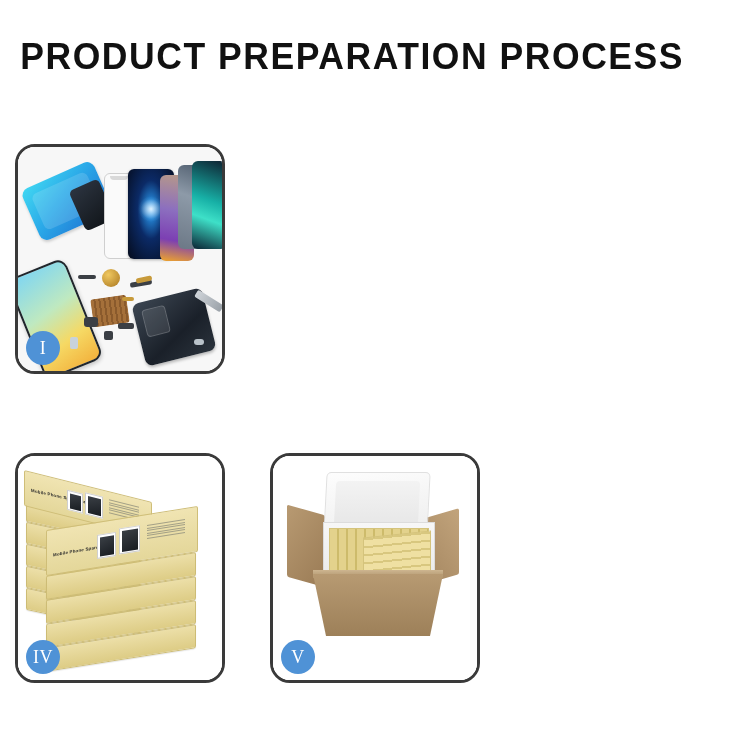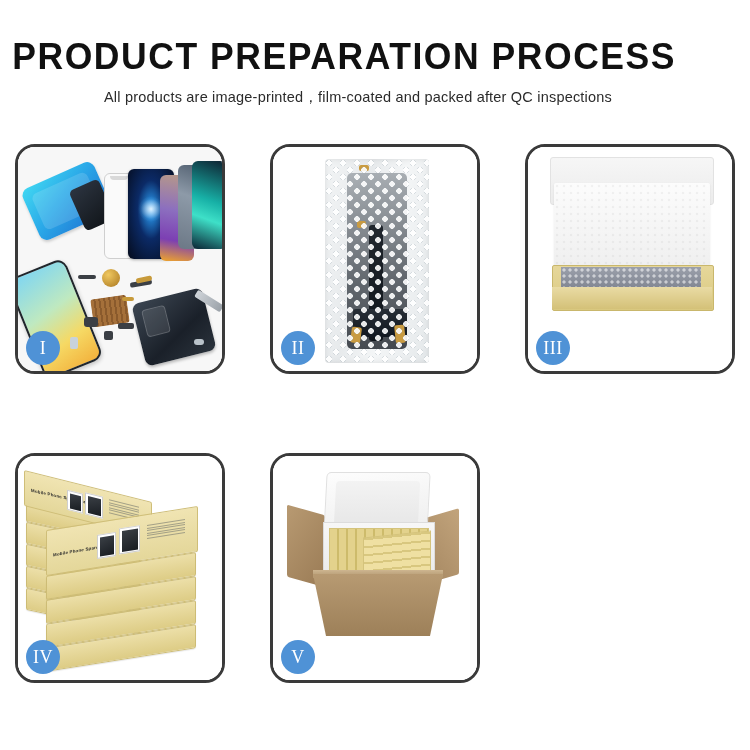--- a/index.html
+++ b/index.html
@@ -4,21 +4,21 @@
 <style>
   html,body{margin:0;padding:0;}
   body{
     width:750px;height:750px;background:#ffffff;
     font-family:"Liberation Sans","DejaVu Sans",sans-serif;
     overflow:hidden;position:relative;
   }
   .page{width:750px;height:750px;position:relative;background:#fff;}
 
   
-  .header{position:absolute;left:0;top:36px;width:612px;text-align:right;}
+  .header{position:absolute;left:8px;top:36px;width:612px;text-align:left;}
   .title{
     font-size:37px;line-height:42px;font-weight:700;color:#111;
     letter-spacing:1.6px;font-family:"Liberation Sans","DejaVu Sans",sans-serif;
     transform:scaleX(0.96);transform-origin:center;
     white-space:nowrap;
   }
   .subtitle{
     margin-top:10px;font-size:14.5px;line-height:18px;color:#2b2b2b;
     letter-spacing:0.2px;white-space:nowrap;font-weight:400;
   }
@@ -279,21 +279,20 @@
     background:rgba(126,104,75,.55);transform:skewY(26deg);
   }
 </style>
 </head>
 <body>
 
 <div class="page">
 
   <div class="header">
     <div class="title">PRODUCT PREPARATION PROCESS</div>
-    <div class="subtitle">All products are image-printed，film-coated and packed after QC inspections</div>
   </div>
 
   <div class="grid">
 
     <div class="card c1">
       <div class="inner">
         <div class="p1">
           <div class="ph ph-blue"></div>
           <div class="ph ph-dark"></div>
           <div class="ph ph-glass"></div>
@@ -313,50 +312,21 @@
           <div class="chip" style="left:52px;top:190px;width:8px;height:12px;border-radius:2px;background:#c8d2da;"></div>
           <div class="gold" style="left:118px;top:130px;width:16px;height:5px;transform:rotate(-12deg);"></div>
           <div class="gold" style="left:104px;top:150px;width:12px;height:4px;"></div>
           <div class="tweez"></div>
           <div class="chip" style="left:176px;top:192px;width:10px;height:6px;border-radius:3px;background:#b9c2c9;"></div>
         </div>
         <div class="badge">I</div>
       </div>
     </div>
 
-    <div class="card c2">
-      <div class="inner">
-        <div class="p2">
-          <div class="bag">
-            <div class="item2"></div>
-            <div class="flex2"></div>
-            <div class="flex2b"></div>
-            <div class="tab-g" style="left:34px;top:6px;width:10px;height:6px;"></div>
-            <div class="tab-g" style="left:32px;top:62px;width:9px;height:7px;"></div>
-            <div class="tab-g" style="left:26px;top:168px;width:10px;height:16px;transform:rotate(8deg);"></div>
-            <div class="tab-g" style="left:70px;top:166px;width:10px;height:18px;transform:rotate(-6deg);"></div>
-            <div class="bubbles"></div>
-          </div>
-        </div>
-        <div class="badge">II</div>
-      </div>
-    </div>
-
-    <div class="card c3">
-      <div class="inner">
-        <div class="p3">
-          <div class="b3-lidback"></div>
-          <div class="b3-foam"></div>
-          <div class="b3-tray"></div>
-          <div class="b3-grey"></div>
-          <div class="b3-front"></div>
-        </div>
-        <div class="badge">III</div>
-      </div>
-    </div>
+
 
     <div class="card c4">
       <div class="inner">
         <div class="p4">
           <div class="stackwrap">
 
             <div class="sbox" style="left:4px;top:40px;width:112px;height:20px;transform:skewY(12deg);"></div>
             <div class="sbox" style="left:4px;top:62px;width:112px;height:20px;transform:skewY(12deg);"></div>
             <div class="sbox" style="left:4px;top:84px;width:112px;height:20px;transform:skewY(12deg);"></div>
             <div class="sbox" style="left:4px;top:106px;width:112px;height:20px;transform:skewY(12deg);"></div>

